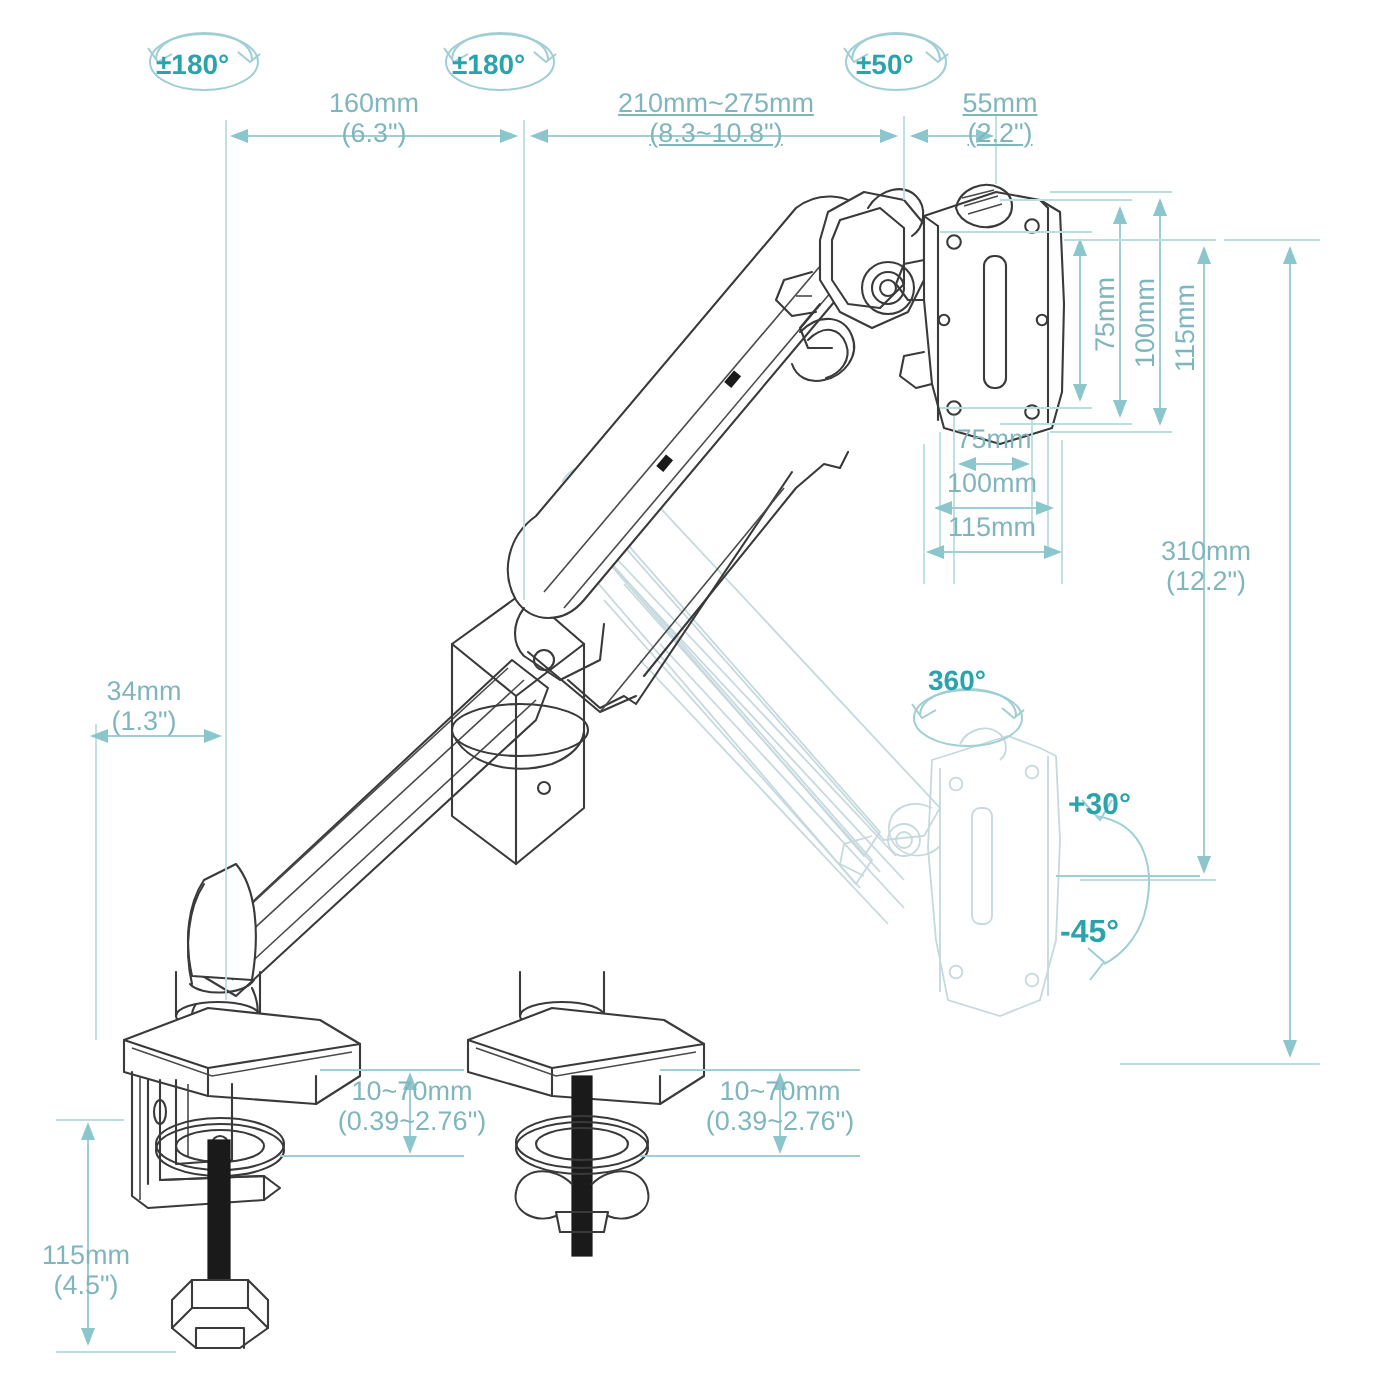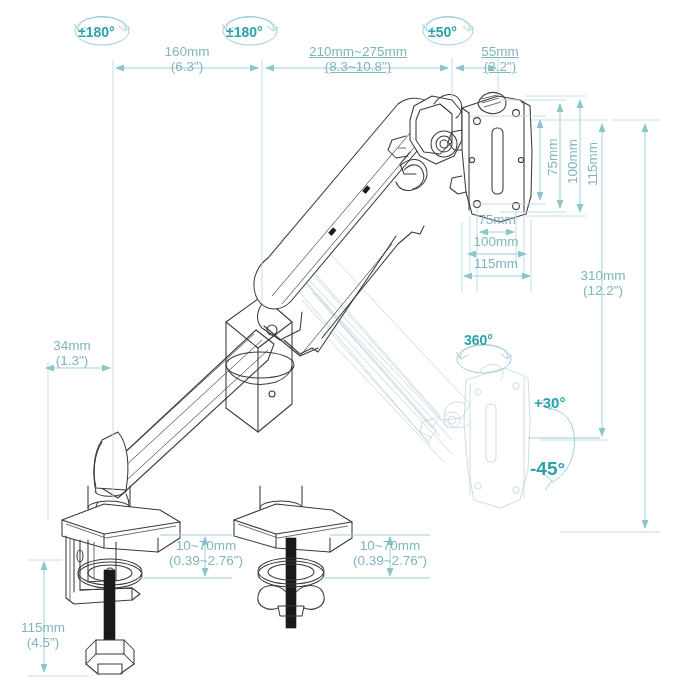--- a/index.html
+++ b/index.html
@@ -317,21 +317,21 @@
       <path d="M541,400 L550,410 L556,400" fill="none"></path>
       <path d="M545,490 L552,481 L544,474" fill="none"></path>
     </g>
   </svg>
 
   <div class="angle-badge" style="left:78px; top:24px;">±180°</div>
   <div class="angle-badge" style="left:226px; top:24px;">±180°</div>
   <div class="angle-badge" style="left:428px; top:24px;">±50°</div>
   <div class="angle-badge" style="left:464px; top:332px;">360°</div>
   <div class="angle-badge" style="left:534px; top:394px; font-size:15px;">+30°</div>
-  <div class="angle-badge" style="left:530px; top:458px; font-size:19px;">-45°</div>
+  <div class="angle-badge" style="left:530px; top:458px; font-size:16px;">-45°</div>
 
   <div class="dim-label" style="left:140px; top:44px; width:94px;">
     <span>160mm</span>
     <span class="sub">(6.3")</span>
   </div>
   <div class="dim-label" style="left:284px; top:44px; width:148px;text-decoration:underline;">
     <span>210mm~275mm</span>
     <span class="sub">(8.3~10.8")</span>
   </div>
   <div class="dim-label" style="left:468px; top:44px; width:64px;text-decoration:underline;">

